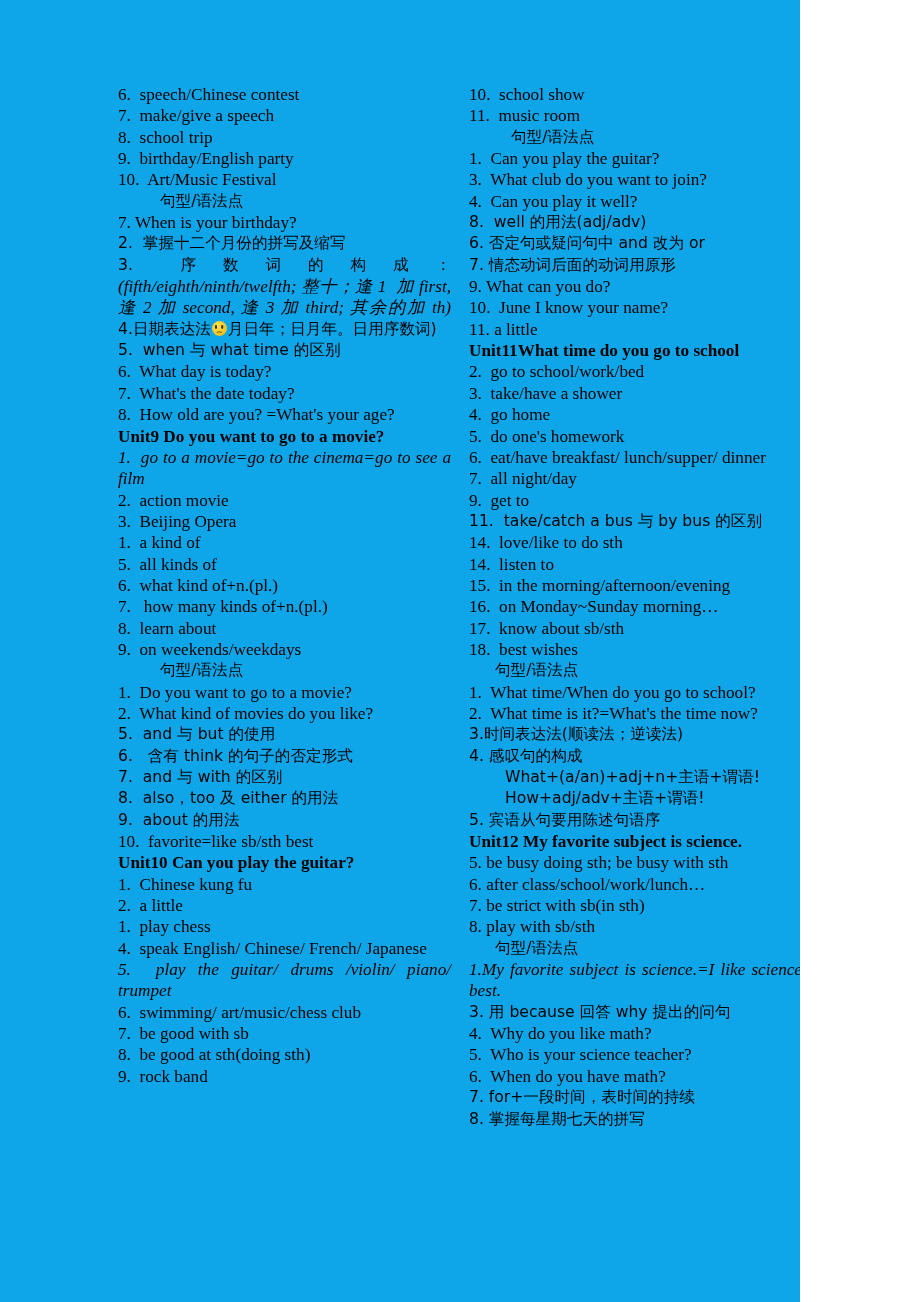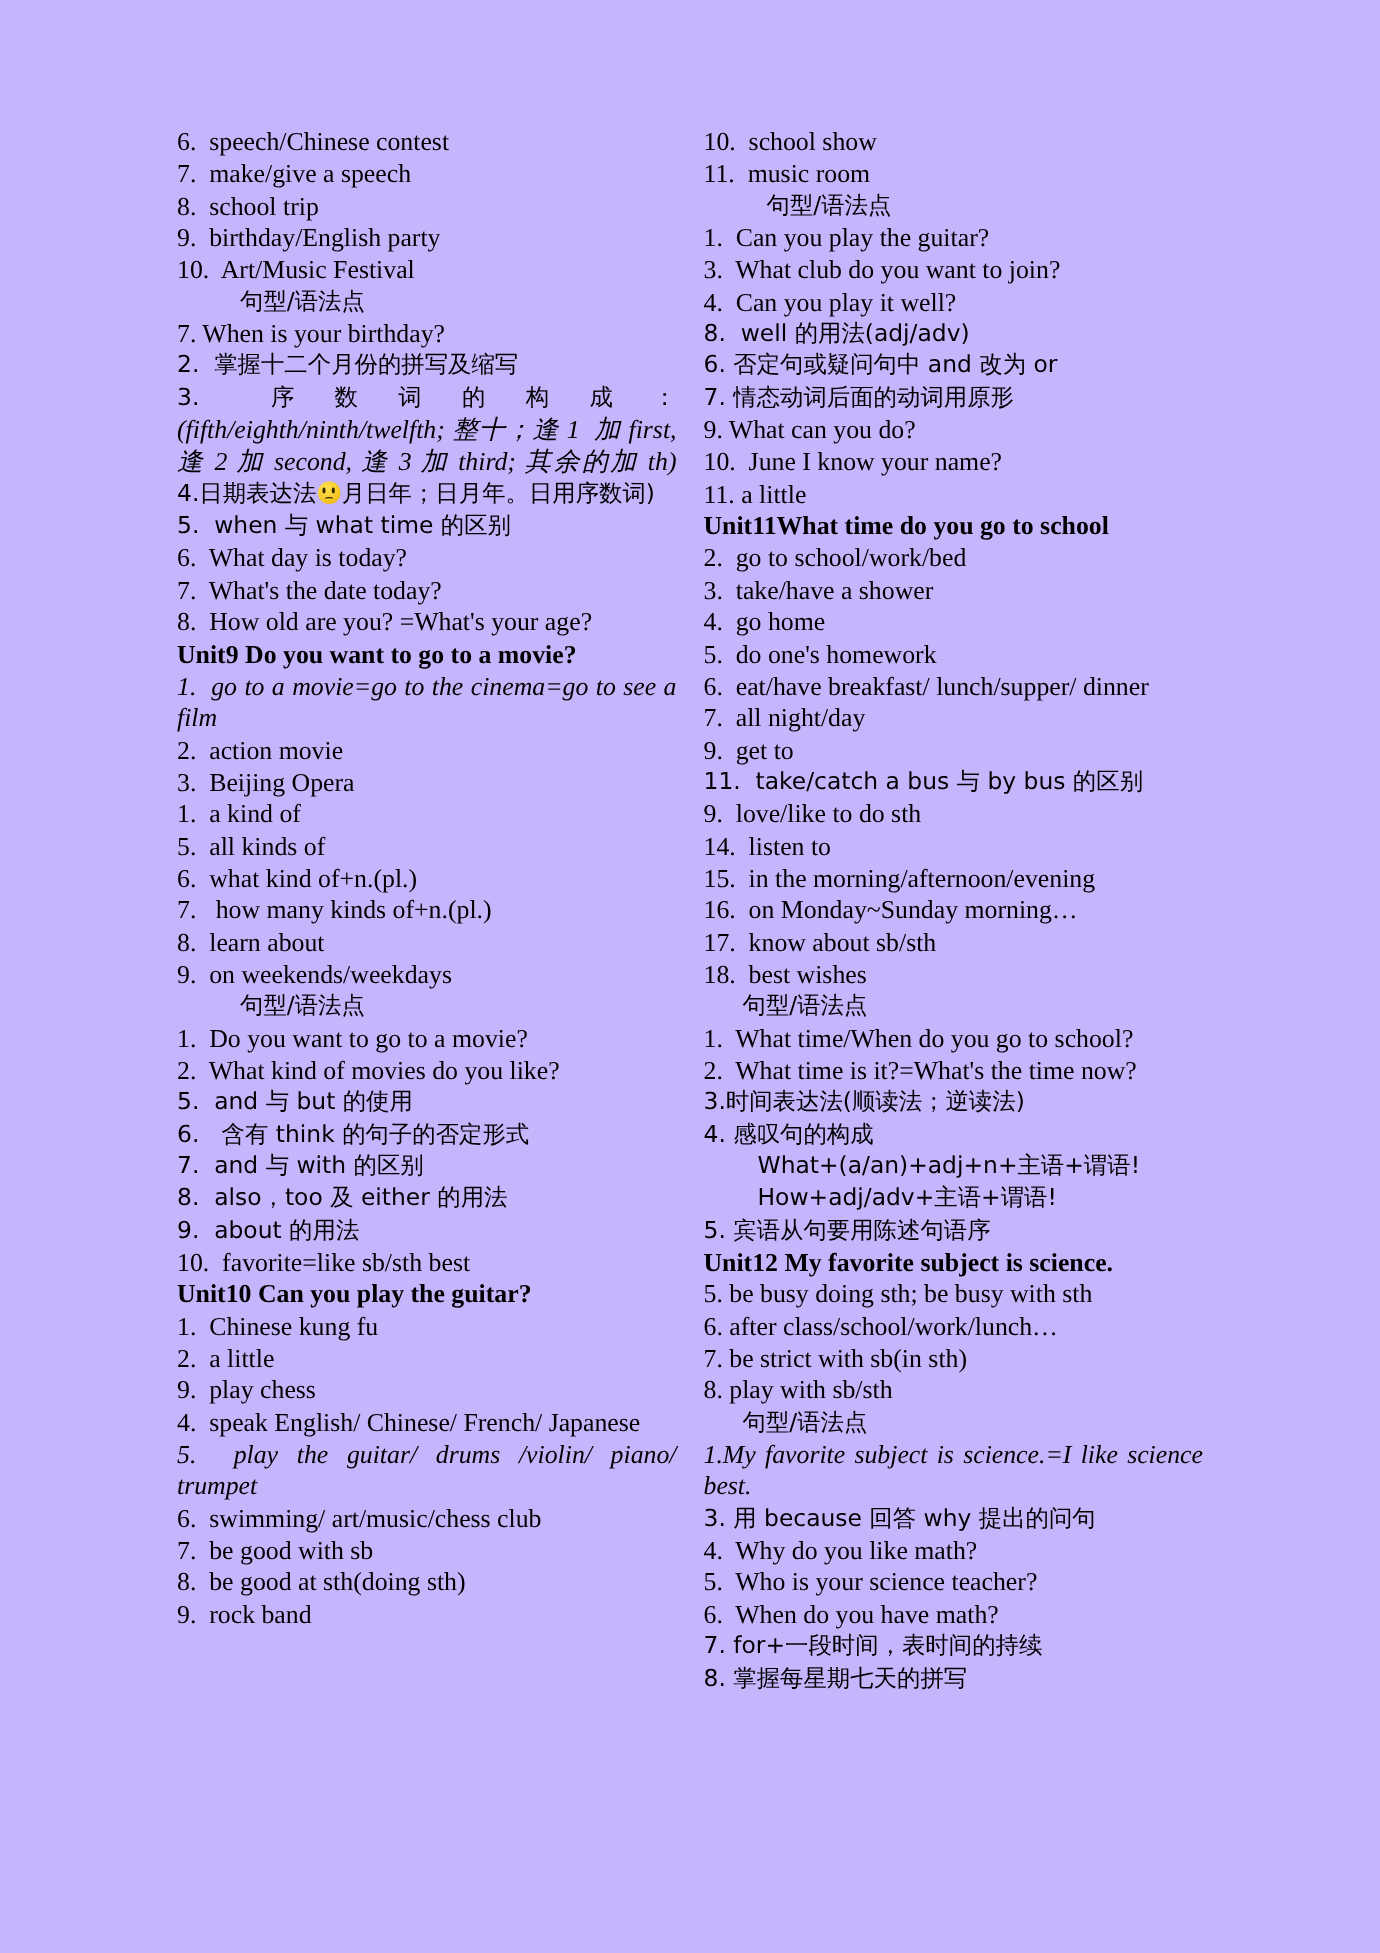--- a/index.html
+++ b/index.html
@@ -6,23 +6,23 @@
     margin: 0;
     padding: 0;
     background: #ffffff;
   }
   body {
     font-family: "Liberation Serif", "DejaVu Serif", serif;
     color: #000000;
   }
   .page {
     position: relative;
-    width: 920px;
+    width: 800px;
     height: 1302px;
-    background: #c4b5fd;
+    background: #0ea5e9;
     overflow: hidden;
     box-sizing: border-box;
   }
   .columns {
     position: absolute;
     left: 118px;
     top: 84px;
     width: 684px;
     display: flex;
     gap: 18px;
@@ -164,21 +164,21 @@
       <div class="ln cn">6.   含有 think 的句子的否定形式</div>
       <div class="ln cn">7.  and 与 with 的区别</div>
       <div class="ln cn">8.  also，too 及 either 的用法</div>
       <div class="ln cn">9.  about 的用法</div>
       <div class="ln">10.  favorite=like sb/sth best</div>
 
       <div class="ln bold center">Unit10 Can you play the guitar?</div>
 
       <div class="ln">1.  Chinese kung fu</div>
       <div class="ln">2.  a little</div>
-      <div class="ln">9.  play chess</div>
+      <div class="ln">1.  play chess</div>
       <div class="ln">4.  speak English/ Chinese/ French/ Japanese</div>
 
       <div class="just lastjust">5.  play the guitar/ drums /violin/ piano/ trumpet</div>
 
       <div class="ln">6.  swimming/ art/music/chess club</div>
       <div class="ln">7.  be good with sb</div>
       <div class="ln">8.  be good at sth(doing sth)</div>
       <div class="ln">9.  rock band</div>
 
     </div>
@@ -203,21 +203,21 @@
       <div class="ln bold">Unit11What time do you go to school</div>
 
       <div class="ln">2.  go to school/work/bed</div>
       <div class="ln">3.  take/have a shower</div>
       <div class="ln">4.  go home</div>
       <div class="ln">5.  do one's homework</div>
       <div class="ln">6.  eat/have breakfast/ lunch/supper/ dinner</div>
       <div class="ln">7.  all night/day</div>
       <div class="ln">9.  get to</div>
       <div class="ln cn">11.  take/catch a bus 与 by bus 的区别</div>
-      <div class="ln">9.  love/like to do sth</div>
+      <div class="ln">14.  love/like to do sth</div>
       <div class="ln">14.  listen to</div>
       <div class="ln">15.  in the morning/afternoon/evening</div>
       <div class="ln">16.  on Monday~Sunday morning…</div>
       <div class="ln">17.  know about sb/sth</div>
       <div class="ln">18.  best wishes</div>
 
       <div class="ln cn indent-excl">句型/语法点</div>
 
       <div class="ln">1.  What time/When do you go to school?</div>
       <div class="ln">2.  What time is it?=What's the time now?</div>

